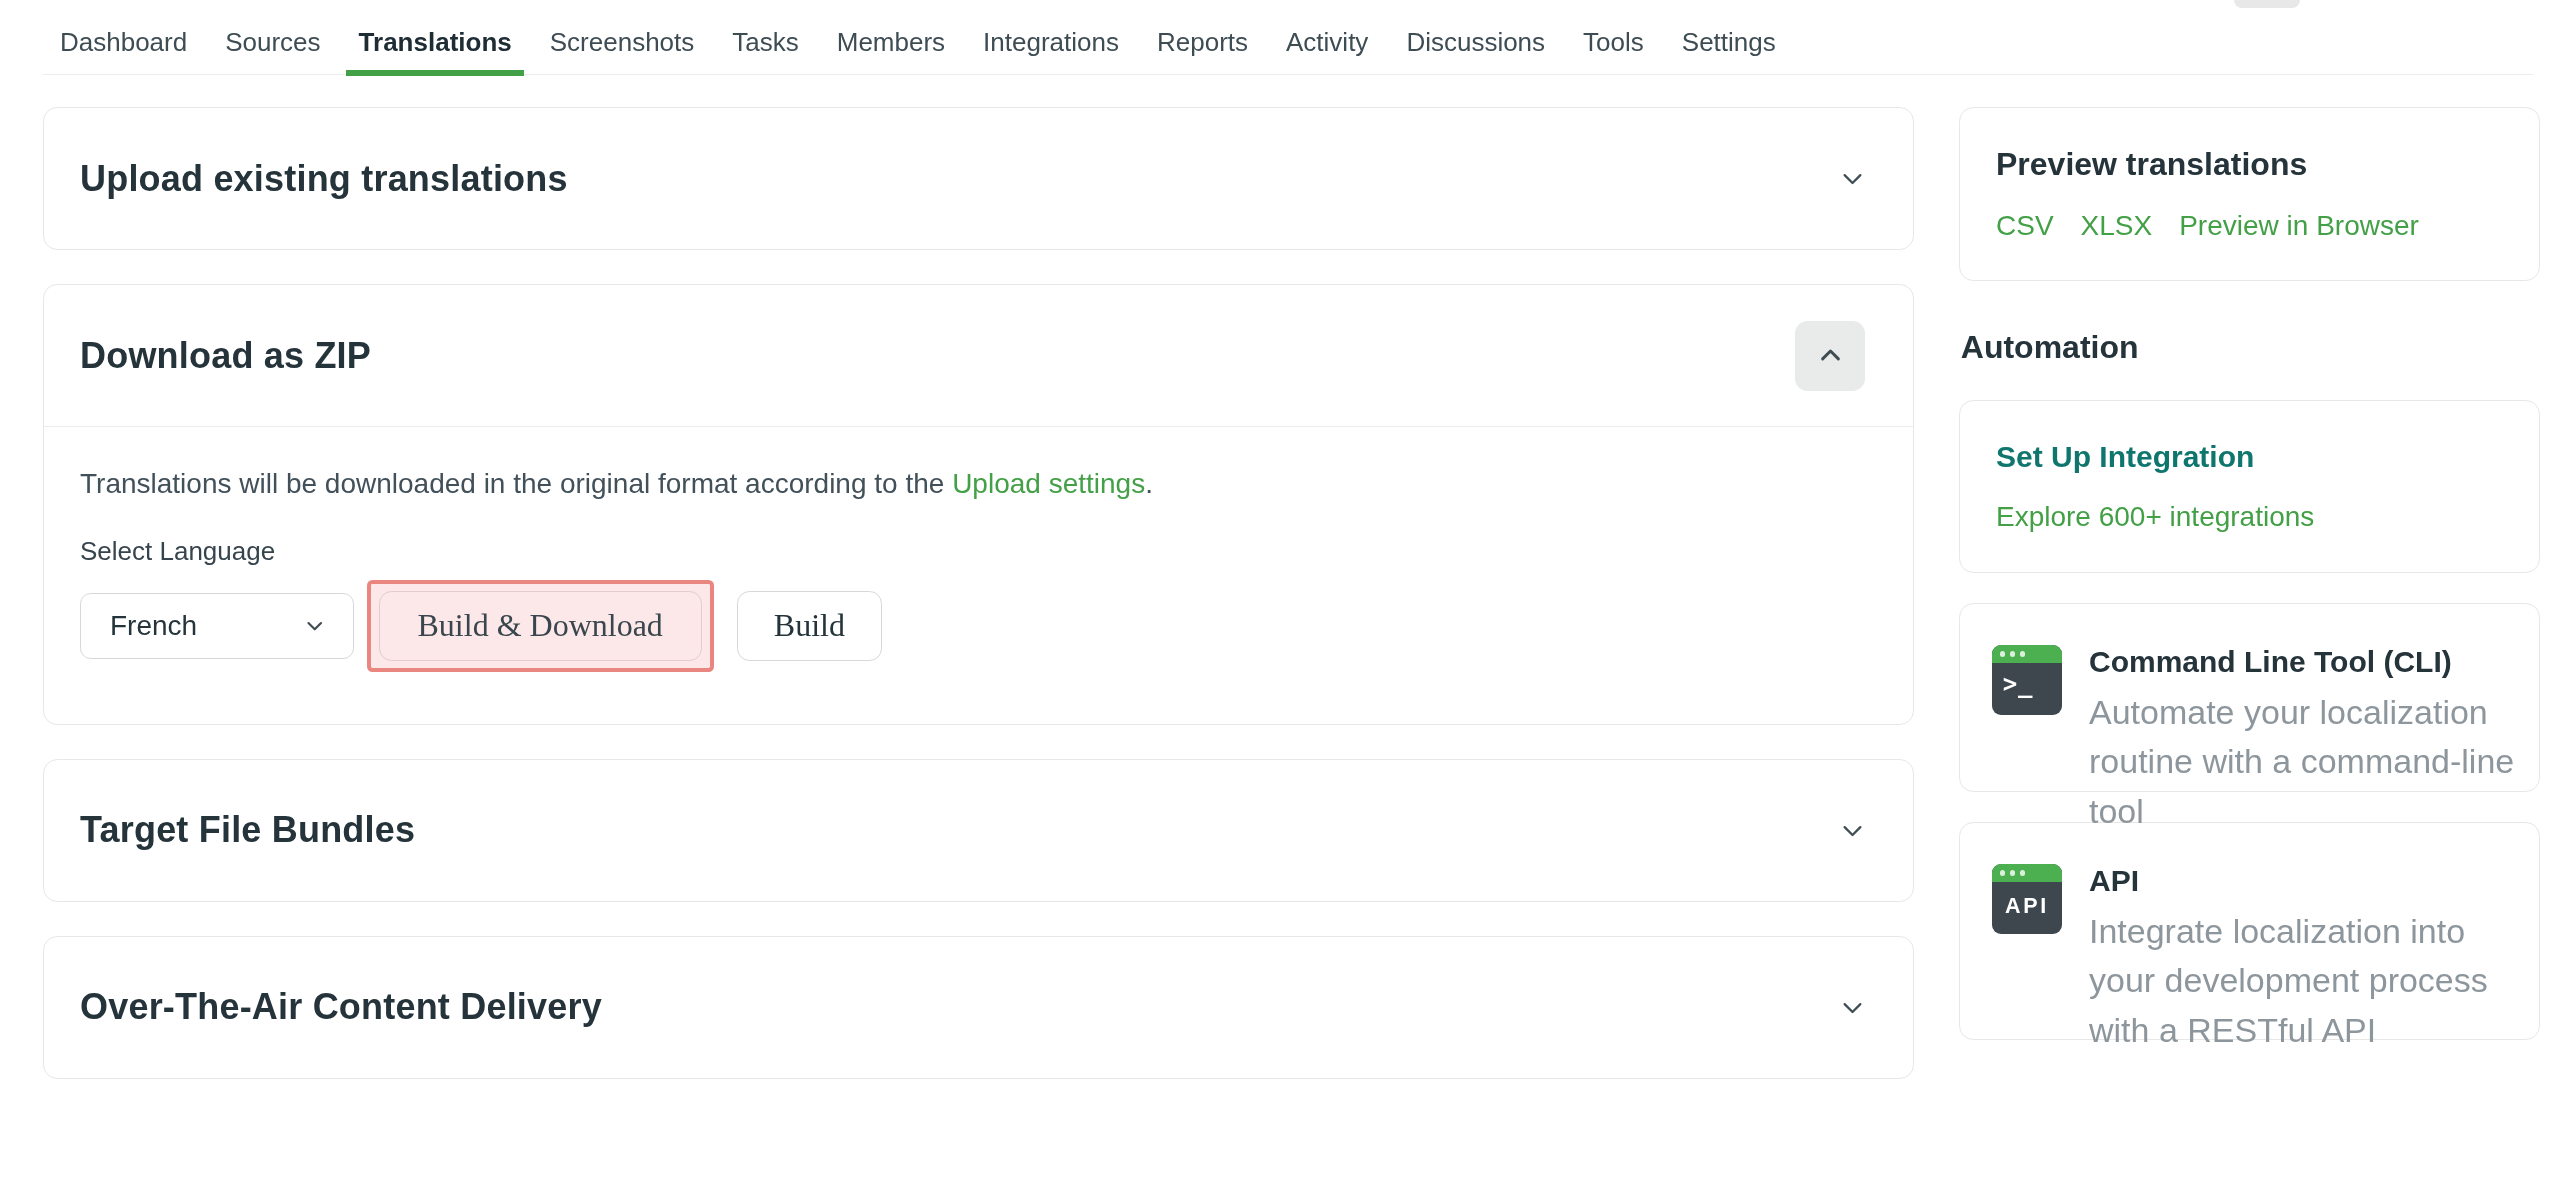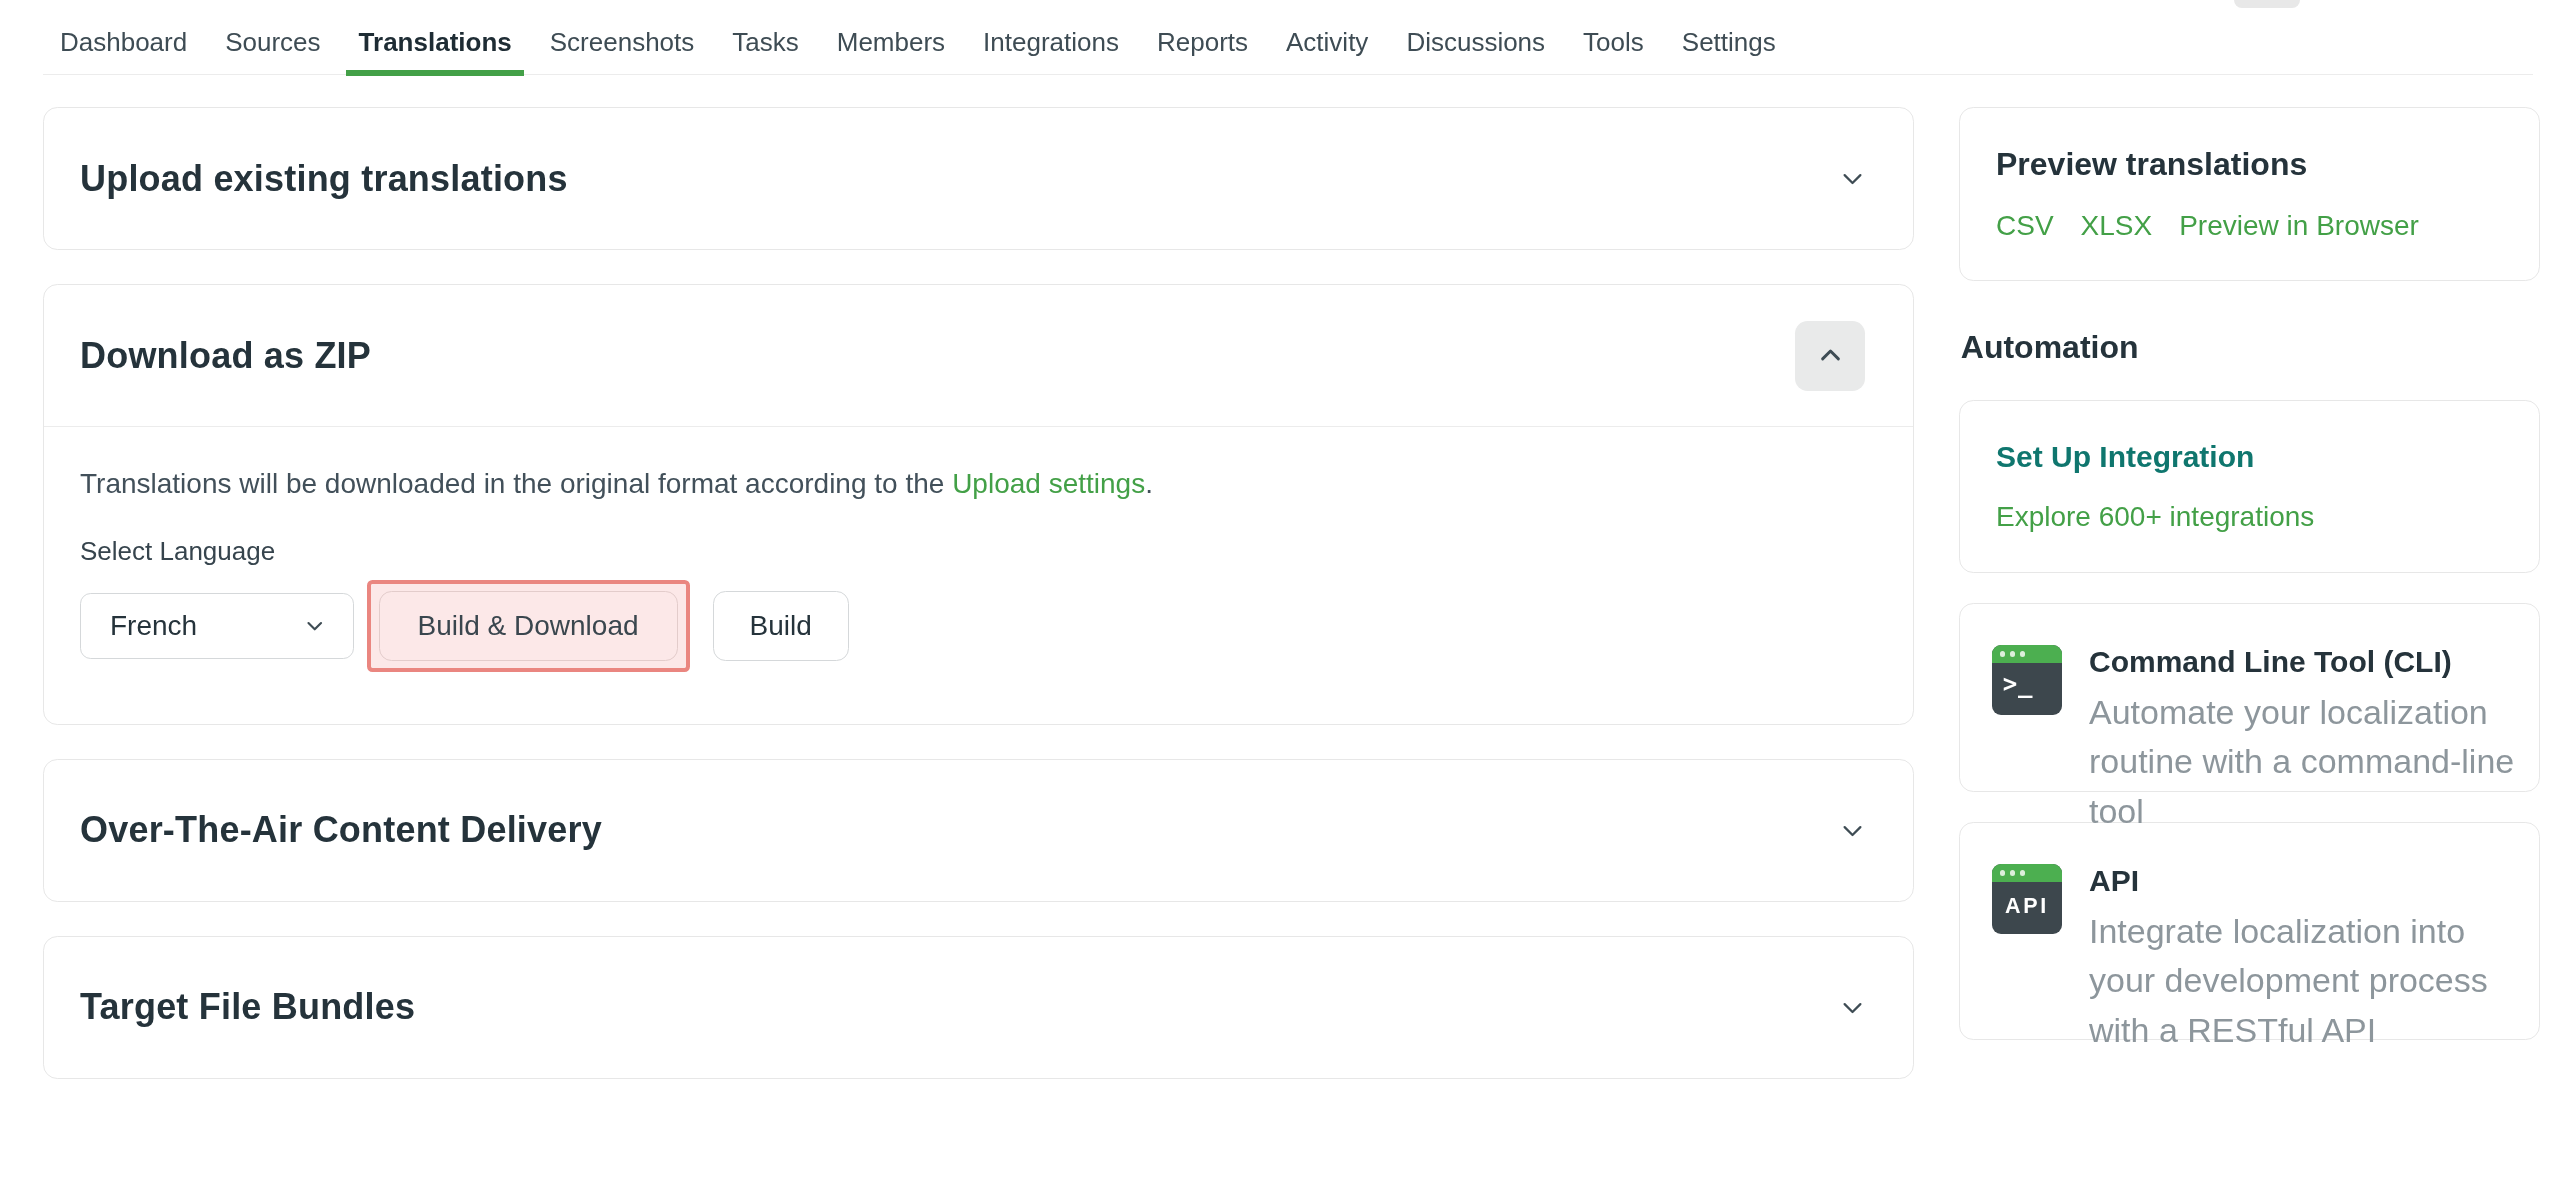--- a/index.html
+++ b/index.html
@@ -39,21 +39,21 @@
   .link{color:#43a047;cursor:pointer;text-decoration:none;}
   .field-label{margin-top:36px;font-size:26px;color:#36444d;}
   .controls{display:flex;align-items:center;margin-top:12.5px;}
   .select{
     width:274px;height:66px;box-sizing:border-box;background:#fff;
     border:1.8px solid #d5d8da;border-radius:10.7px;cursor:pointer;
     display:flex;align-items:center;justify-content:space-between;
     padding:0 28px 0 29px;font-size:28px;color:#25333b;
   }
   .highlight{margin-left:12.5px;border:4.5px solid #ea8680;border-radius:5.4px;background:#fce8e8;padding:7.2px 8px;display:inline-flex;}
-  .btn{height:70px;box-sizing:border-box;border-radius:12.5px;font-size:28px;display:inline-flex;align-items:center;cursor:pointer;font-family:Liberation Sans, sans-serif;}
+  .btn{height:70px;box-sizing:border-box;border-radius:12.5px;font-size:32px;display:inline-flex;align-items:center;cursor:pointer;font-family:Liberation Serif, serif;}
   .btn-ghost{border:1.8px solid #e3cccb;background:transparent;color:#3a464e;padding:0 38px;}
   .btn-build{margin-left:23px;border:1.8px solid #d5d8da;background:#fff;color:#25333b;padding:0 36px;}
   .last-built{margin-top:19.7px;font-size:26px;color:#8d969c;}
   .last-built .green{color:#43a047;}
   
   .side-card{padding:38px 36px;box-sizing:border-box;}
   .side-title{font-size:32px;font-weight:bold;color:#25333b;margin:0;}
   .links-row{display:flex;gap:27px;margin-top:27px;}
   .links-row .link{font-size:28px;}
   .automation-h{margin:48px 0 0 1.8px;font-size:32px;font-weight:bold;color:#25333b;}
@@ -133,30 +133,30 @@
           </div>
 
           <div class="btn btn-build">Build</div>
         </div>
 
       </div>
     </div>
 
     <div class="card panel">
       <div class="panel-head simple">
-        <div class="panel-title">Over-The-Air Content Delivery</div>
+        <div class="panel-title">Target File Bundles</div>
         <svg class="chev" width="27" height="27" viewBox="0 0 24 24" fill="none" stroke="#3e4c54" stroke-width="2" stroke-linecap="round" stroke-linejoin="round">
             <path d="M5 9l7 7 7-7"></path>
           </svg>
       </div>
     </div>
 
     <div class="card panel">
       <div class="panel-head simple">
-        <div class="panel-title">Target File Bundles</div>
+        <div class="panel-title">Over-The-Air Content Delivery</div>
         <svg class="chev" width="27" height="27" viewBox="0 0 24 24" fill="none" stroke="#3e4c54" stroke-width="2" stroke-linecap="round" stroke-linejoin="round">
             <path d="M5 9l7 7 7-7"></path>
           </svg>
       </div>
     </div>
   </div>
 
   <div class="side-col">
 
     <div class="card side-card">

